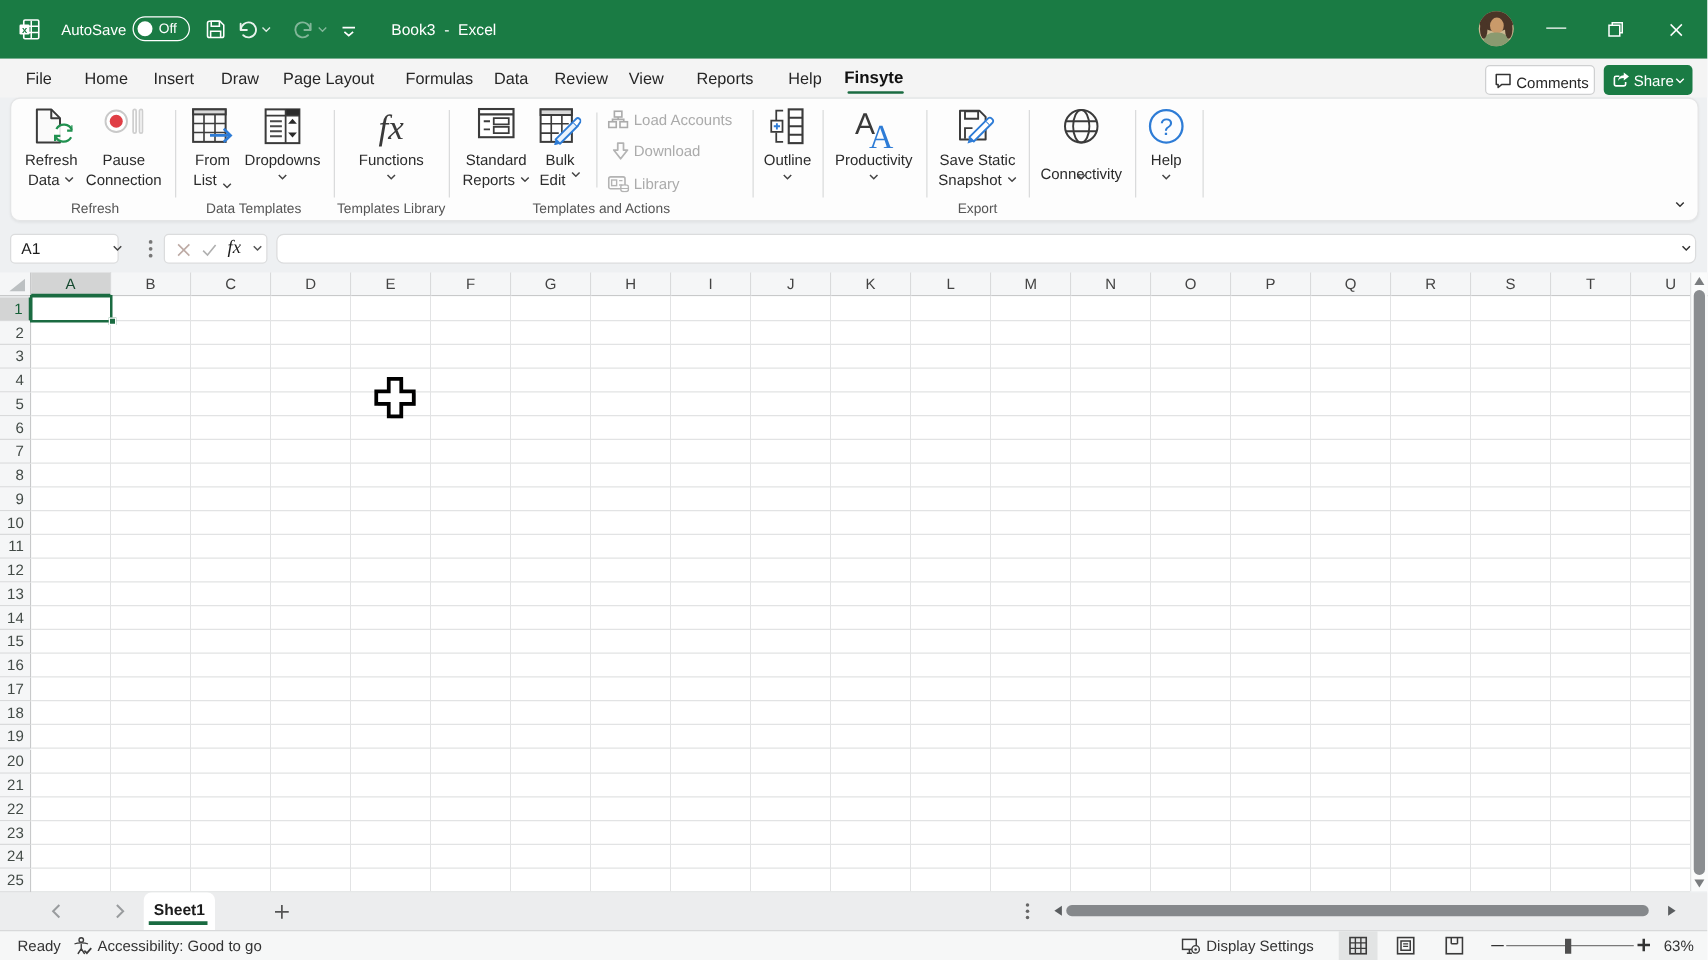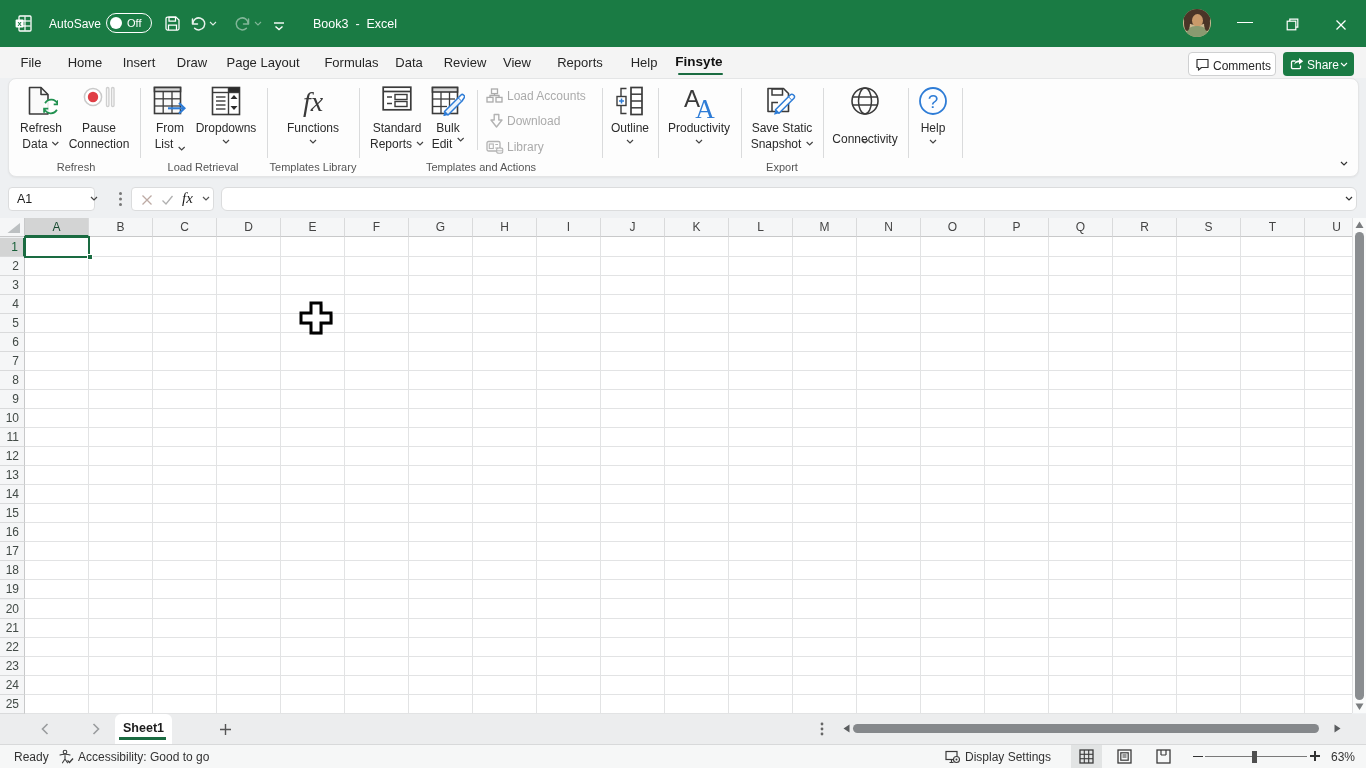--- a/index.html
+++ b/index.html
@@ -301,21 +301,21 @@
 <div class="abs" style="left:933px;top:86px;transform:translateX(-50%)"><svg width="30" height="30" viewBox="0 0 30 30">
 <circle cx="15" cy="15" r="13" fill="#fcfdff" stroke="#2e7cd6" stroke-width="1.8"></circle>
 <text x="15" y="22" font-family="Liberation Sans" font-size="19" fill="#2e7cd6" text-anchor="middle">?</text>
 </svg></div>
 <div class="rlbl" style="left:933px;top:120.5px">Help</div>
 <svg class="abs" style="left:929px;top:138.5px" width="8" height="5" viewBox="0 0 8 5">
         <path d="M1 1 L4 4 L7 1" fill="none" stroke="#444" stroke-width="1.2"></path>
       </svg>
 <div class="abs" style="left:961.5px;top:88px;width:1px;height:70px;background:#dadbdc"></div>
 <div class="glbl" style="left:76px;top:161px">Refresh</div>
-<div class="glbl" style="left:203px;top:161px">Load Retrieval</div>
+<div class="glbl" style="left:203px;top:161px">Data Templates</div>
 <div class="glbl" style="left:313px;top:161px">Templates Library</div>
 <div class="glbl" style="left:481px;top:161px">Templates and Actions</div>
 <div class="glbl" style="left:782px;top:161px">Export</div>
 <svg class="abs" style="left:1339px;top:161px" width="10" height="5" viewBox="0 0 8 5">
         <path d="M1 1 L4 4 L7 1" fill="none" stroke="#333" stroke-width="1.2"></path>
       </svg>
 </div>
 
 <div class="fbox" style="left:8px;top:186.5px;width:87px;height:24px">
   <div class="abs" style="left:8px;top:4px;font-size:12.5px;color:#1b1b1b">A1</div>

